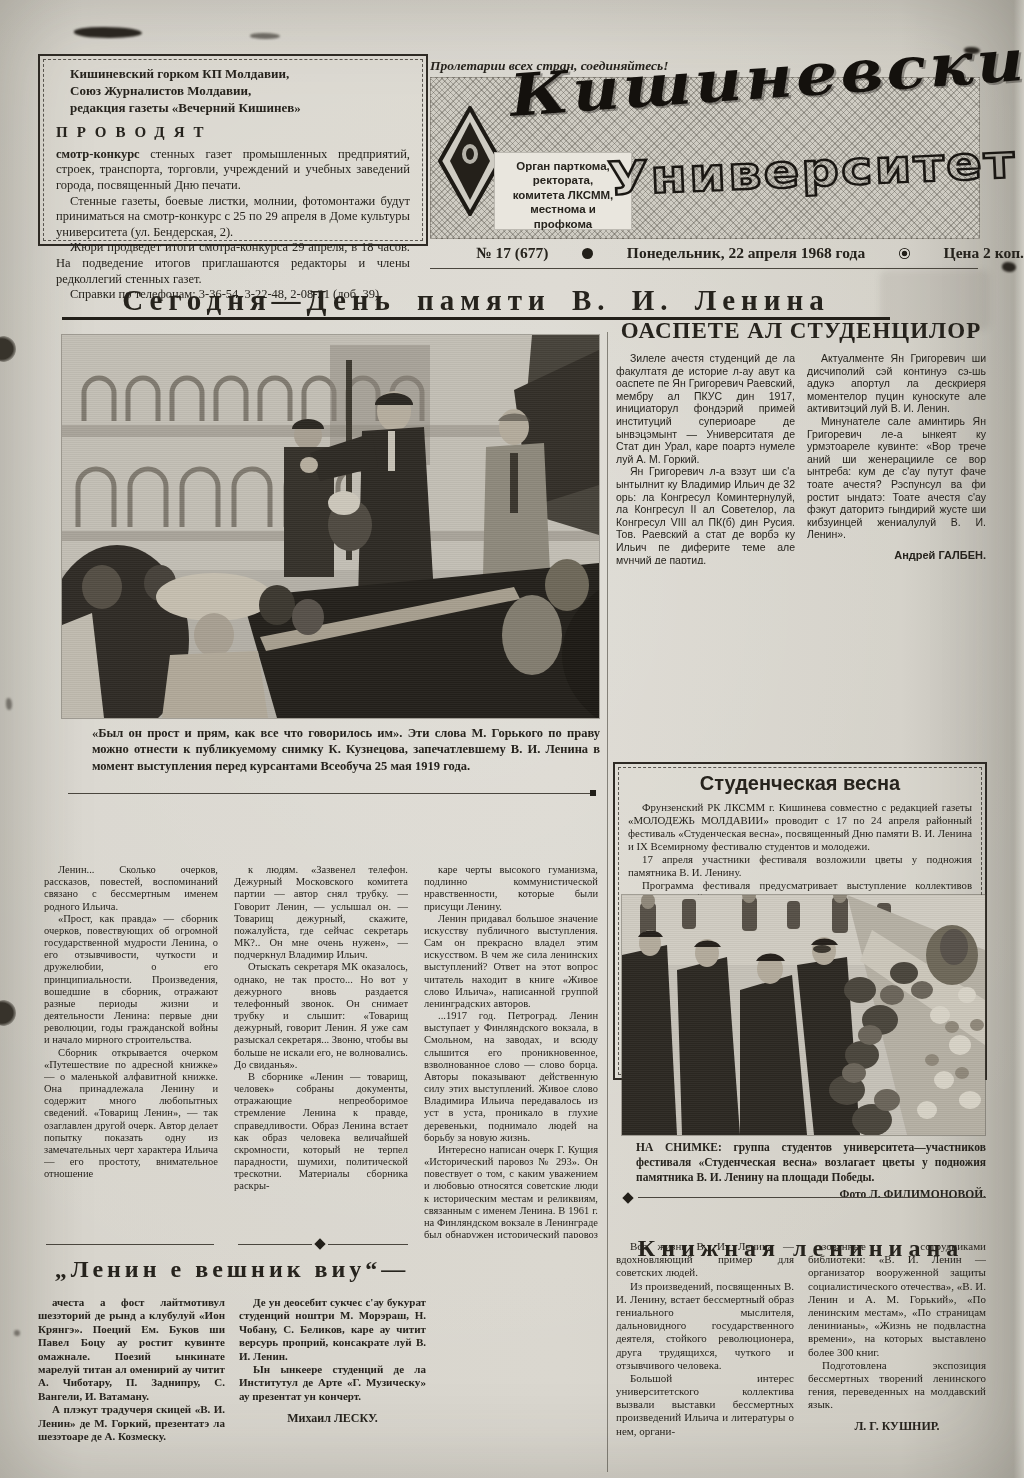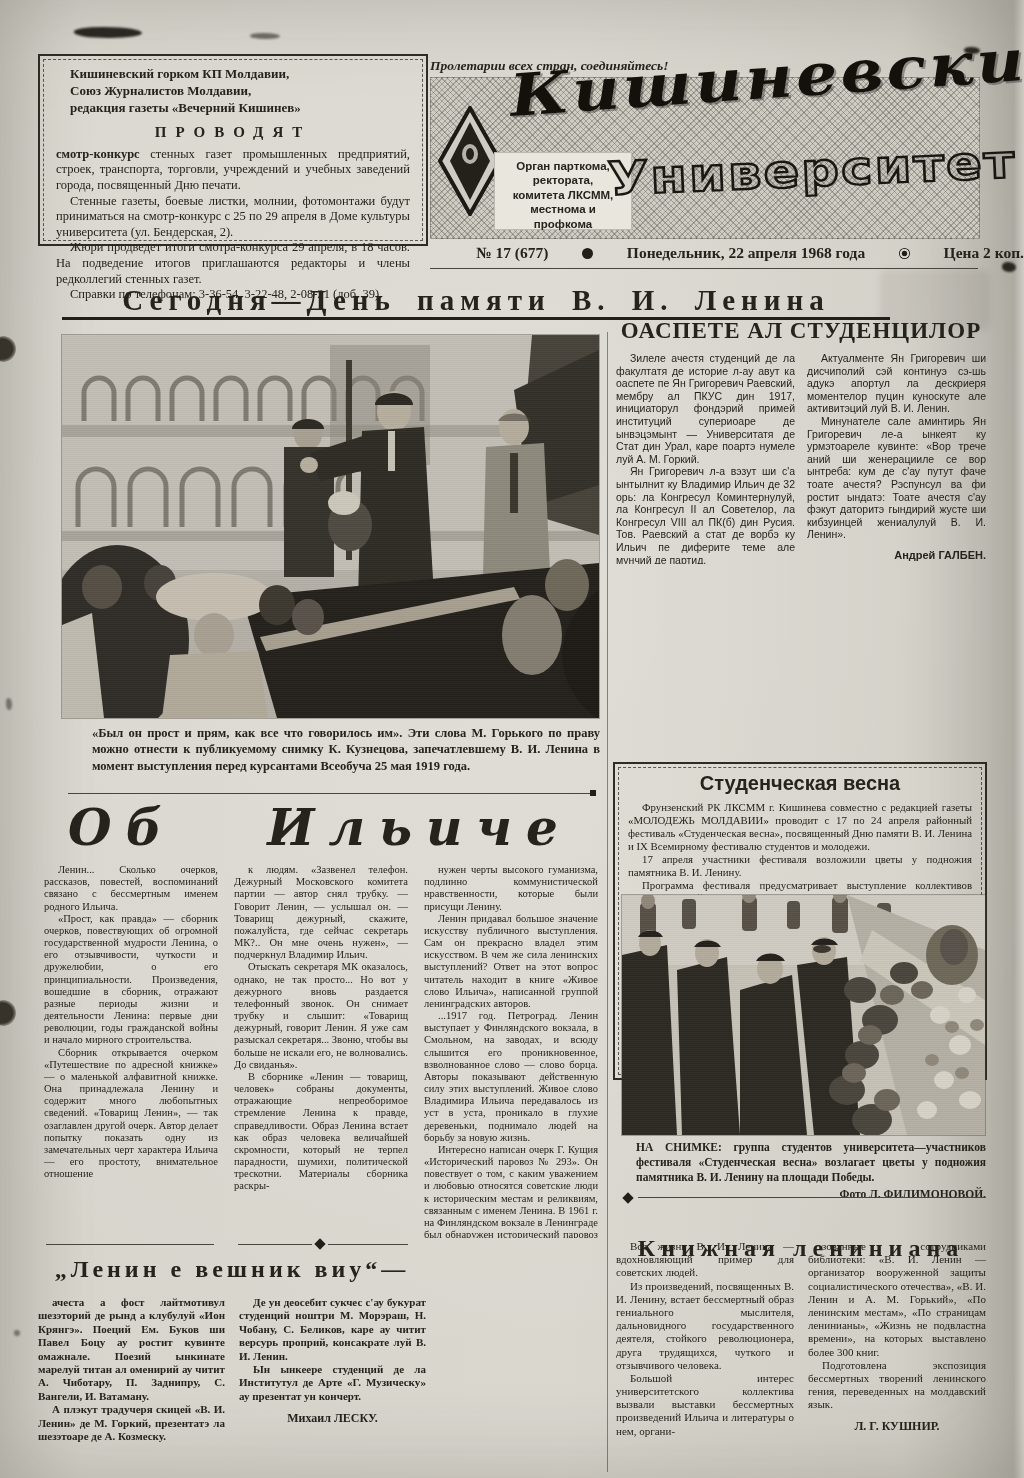--- a/index.html
+++ b/index.html
@@ -82,21 +82,21 @@
   <div class="abs bleed" style="left:470px;top:80px;width:250px;height:34px;"></div>
   <div class="abs bleed" style="left:760px;top:95px;width:190px;height:28px;"></div>
   <div class="abs bleed" style="left:880px;top:270px;width:110px;height:60px;"></div>
 
   <div class="abs deco-box" style="left:38px;top:54px;width:390px;height:192px;padding:10px 16px;box-sizing:border-box;">
     <div class="orgs" style="font-weight:bold;font-size:13px;line-height:1.3;">
         <p class="para">Кишиневский горком КП Молдавии,</p>
         <p class="para">Союз Журналистов Молдавии,</p>
         <p class="para">редакция газеты «Вечерний Кишинев»</p>
       </div>
-    <div style="font-weight:bold;font-size:15px;letter-spacing:9px;text-align:center;margin:7px 0 6px;">ПРОВОДЯТ</div>
+    <div style="font-weight:bold;font-size:15px;letter-spacing:9px;text-align:left;margin:7px 0 6px;">ПРОВОДЯТ</div>
     <div class="justify" style="font-size:12.5px;line-height:1.25;">
       <p class="lead-para"><b>смотр-конкурс</b><span> стенных газет промышленных предприятий, строек, транспорта, торговли, учреждений и учебных заведений города, посвященный Дню печати.</span></p>
       <div>
           <p class="para">Стенные газеты, боевые листки, молнии, фотомонтажи будут приниматься на смотр-конкурс с 25 по 29 апреля в Доме культуры университета (ул. Бендерская, 2).</p>
           <p class="para">Жюри продведет итоги смотра-конкурса 29 апреля, в 18 часов. На подведение итогов приглашаются редакторы и члены редколлегий стенных газет.</p>
           <p class="para">Справки по телефонам: 3-36-54, 3-22-48, 2-08-21 (доб. 39).</p>
         </div>
     </div>
   </div>
 
@@ -208,35 +208,34 @@
     <div class="justify" style="font-size:10.8px;line-height:1.2;">
         <p class="para">Фрунзенский РК ЛКСММ г. Кишинева совместно с редакцией газеты «МОЛОДЕЖЬ МОЛДАВИИ» проводит с 17 по 24 апреля районный фестиваль «Студенческая весна», посвященный Дню памяти В. И. Ленина и IX Всемирному фестивалю студентов и молодежи.</p>
         <p class="para">17 апреля участники фестиваля возложили цветы у подножия памятника В. И. Ленину.</p>
         <p class="para">Программа фестиваля предусматривает выступление коллективов художественной самодеятельности, оркестров народных инструментов, эстрадных оркестров, хоровых и танцевальных коллективов, а также сольные выступления вокалистов, чтецов, музыкантов.</p>
         <p class="para">Победителей фестиваля ожидают почетные призы: за первое место — большой приз «ЛУЧШЕМУ СТУДЕНЧЕСКОМУ АНСАМБЛЮ 1968 ГОДА» и денежная премия, за второе место — Почетная грамота ЦК ЛКСМ Молдавии и денежная премия. Призы будут также присуждены редакцией газеты «Молодежь Молдавии». По отдельным жанрам также выделены премии.</p>
         <p class="para">Почетными грамотами ЦК, ГК и РК ЛКСММ будут награждены комитеты комсомола и активисты за хорошую работу по организации фестиваля.</p>
         <p class="para">Коллективу, занявшему первое место, предоставляется право выступить 2 мая на заключительном концерте в Зеленом театре ЦПКО им. Ленинского комсомола в театрализованном празднике «Комсомолу — 50».</p>
       </div>
   </div>
 
-  <div class="abs" style="left:45px;top:798px;width:550px;text-align:center;font-family:'DejaVu Serif',serif;font-style:italic;font-weight:bold;font-size:50px;letter-spacing:14px;word-spacing:60px;">Об Ильиче</div>
   <div class="abs cols" style="left:44px;top:864px;width:554px;height:374px;gap:16px;">
     <div class="col serif-small justify">
         <p class="para">Ленин... Сколько очерков, рассказов, повестей, воспоминаний связано с бессмертным именем родного Ильича.</p>
         <p class="para">«Прост, как правда» — сборник очерков, повествующих об огромной государственной мудрости Ленина, о его отзывчивости, чуткости и дружелюбии, о его принципиальности. Произведения, вошедшие в сборник, отражают разные периоды жизни и деятельности Ленина: первые дни революции, годы гражданской войны и начало мирного строительства.</p>
         <p class="para">Сборник открывается очерком «Путешествие по адресной книжке» — о маленькой алфавитной книжке. Она принадлежала Ленину и содержит много любопытных сведений. «Товарищ Ленин», — так озаглавлен другой очерк. Автор делает попытку показать одну из замечательных черт характера Ильича — его простоту, внимательное отношение</p>
       </div>
     <div class="col serif-small justify">
         <p class="para">к людям. «Зазвенел телефон. Дежурный Московского комитета партии — автор снял трубку. — Говорит Ленин, — услышал он. — Товарищ дежурный, скажите, пожалуйста, где сейчас секретарь МК?.. Он мне очень нужен», — подчеркнул Владимир Ильич.</p>
         <p class="para">Отыскать секретаря МК оказалось, однако, не так просто... Но вот у дежурного вновь раздается телефонный звонок. Он снимает трубку и слышит: «Товарищ дежурный, говорит Ленин. Я уже сам разыскал секретаря... Звоню, чтобы вы больше не искали его, не волновались. До свиданья».</p>
         <p class="para">В сборнике «Ленин — товарищ, человек» собраны документы, отражающие непреоборимое стремление Ленина к правде, справедливости. Образ Ленина встает как образ человека величайшей скромности, который не терпел парадности, шумихи, политической трескотни. Материалы сборника раскры-</p>
       </div>
     <div class="col serif-small justify">
       <div>
-          <p class="para">нужен черты высокого гуманизма, подлинно коммунистической нравственности, которые были присущи Ленину.</p>
+          <p class="para">каре черты высокого гуманизма, подлинно коммунистической нравственности, которые были присущи Ленину.</p>
           <p class="para">Ленин придавал большое значение искусству публичного выступления. Сам он прекрасно владел этим искусством. В чем же сила ленинских выступлений? Ответ на этот вопрос читатель находит в книге «Живое слово Ильича», написанной группой ленинградских авторов.</p>
           <p class="para">...1917 год. Петроград. Ленин выступает у Финляндского вокзала, в Смольном, на заводах, и всюду слышится его проникновенное, взволнованное слово — слово борца. Авторы показывают действенную силу этих выступлений. Живое слово Владимира Ильича передавалось из уст в уста, проникало в глухие деревеньки, поднимало людей на борьбу за новую жизнь.</p>
           <p class="para">Интересно написан очерк Г. Кущия «Исторический паровоз № 293». Он повествует о том, с каким уважением и любовью относятся советские люди к историческим местам и реликвиям, связанным с именем Ленина. В 1961 г. на Финляндском вокзале в Ленинграде был обнаружен исторический паровоз № 293, на котором накануне революции Ленин приехал из эмиграции в Петроград.</p>
         </div>
 
     </div>
   </div>
   <div class="abs rule" style="left:46px;top:1244px;width:168px;"></div>
   <div class="abs rule" style="left:238px;top:1244px;width:74px;"></div>
   <div class="abs diamond" style="left:316px;top:1240px;"></div>

